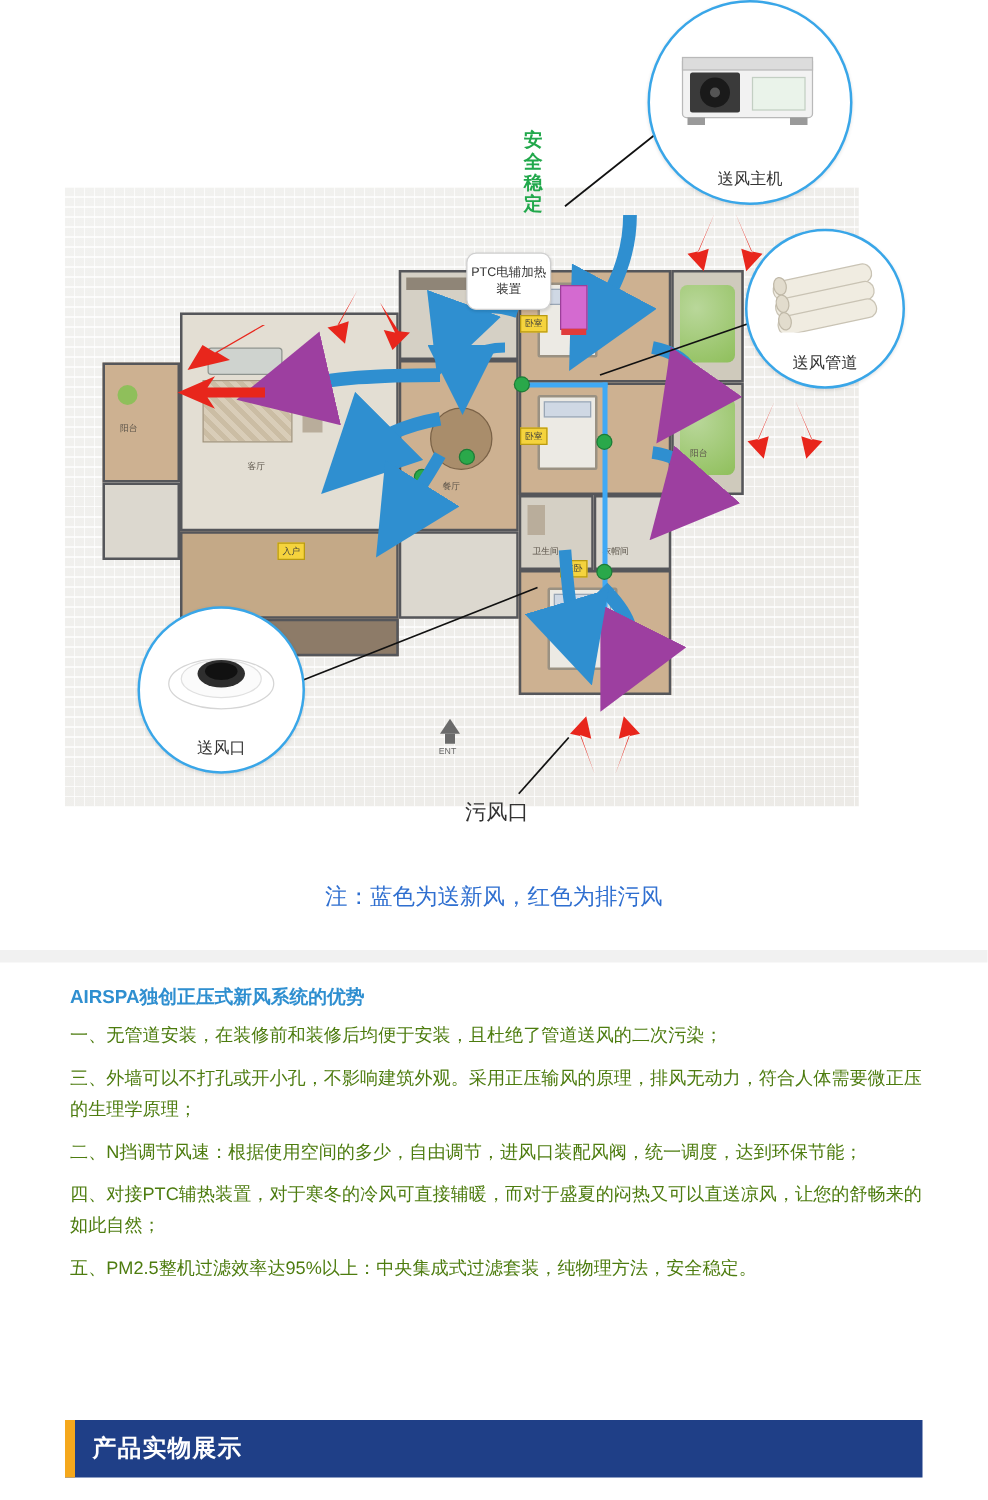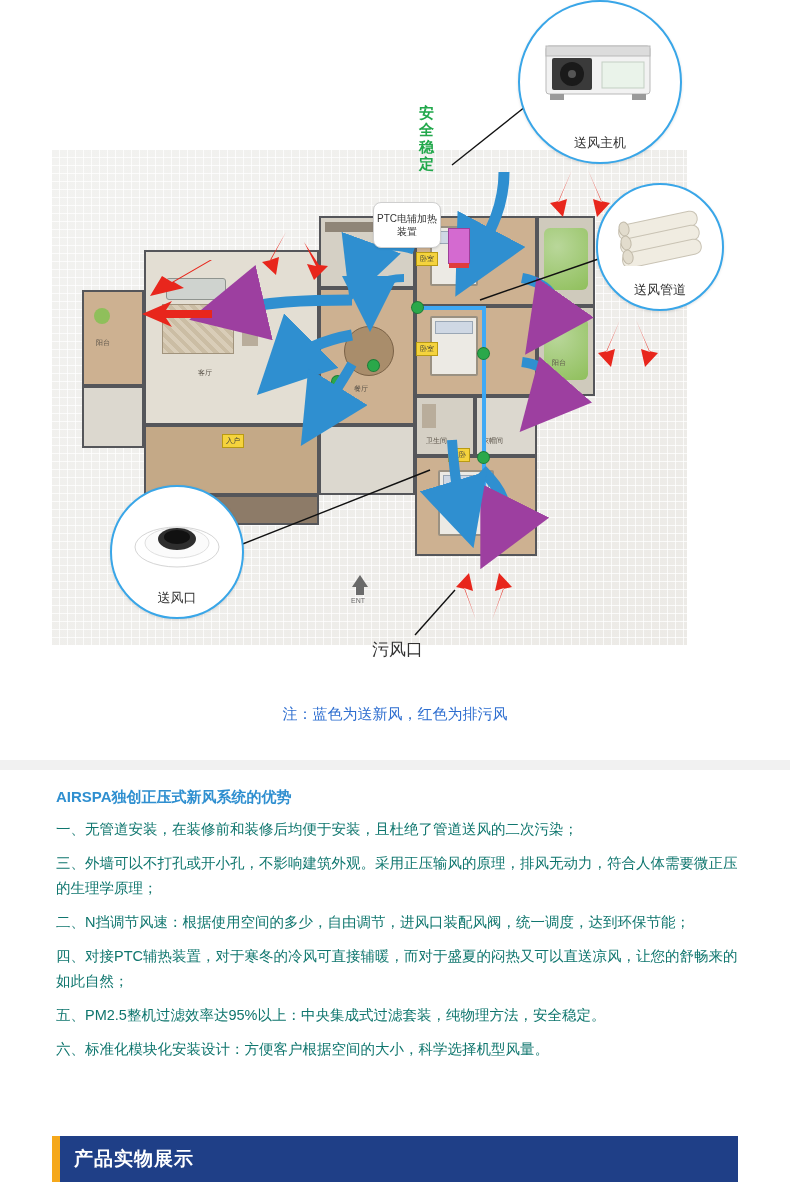--- a/index.html
+++ b/index.html
@@ -75,28 +75,28 @@
   .ptc-unit:after{content:"";position:absolute;left:0;right:0;bottom:-5px;height:5px;background:#e03c3c;}
 
   .three-room{
     position:absolute;right:24px;bottom:14px;
     font-size:36px;font-weight:bold;color:#f08400;letter-spacing:4px;
   }
   .tag{position:absolute;font-size:17px;color:#333;white-space:nowrap;}
 
   .note{
     position:absolute;left:0;top:705px;width:790px;text-align:center;
-    font-size:15px;color:#2f6fd0;
+    font-size:18px;color:#2f6fd0;
   }
   .divider{position:absolute;left:0;top:760px;width:790px;height:10px;background:#f1f1f1;}
 
   
   .adv{position:absolute;left:56px;top:788px;width:690px;}
   .adv h3{margin:0 0 10px 0;font-size:15px;color:#2f8fd0;font-weight:bold;}
-  .adv p{margin:0 0 9px 0;font-size:14.5px;line-height:25px;color:#0f766e;text-indent:0;}
+  .adv p{margin:0 0 9px 0;font-size:14.5px;line-height:25px;color:#4d7c0f;text-indent:0;}
 
   
   .footer-bar{
     position:absolute;left:52px;top:1136px;width:686px;height:46px;
     background:#1f3f87;display:flex;align-items:center;
   }
   .footer-bar .accent{width:8px;height:46px;background:#f5a81c;}
   .footer-bar .txt{color:#fff;font-size:19px;font-weight:bold;margin-left:14px;letter-spacing:1px;}
   .footer-strip{position:absolute;left:0;top:1128px;width:790px;height:3px;background:#ffffff;}
 </style>
@@ -268,21 +268,20 @@
   <div class="note">注：蓝色为送新风，红色为排污风</div>
   <div class="divider"></div>
 
   <div class="adv">
     <h3>AIRSPA独创正压式新风系统的优势</h3>
     <p>一、无管道安装，在装修前和装修后均便于安装，且杜绝了管道送风的二次污染；</p>
     <p>三、外墙可以不打孔或开小孔，不影响建筑外观。采用正压输风的原理，排风无动力，符合人体需要微正压的生理学原理；</p>
     <p>二、N挡调节风速：根据使用空间的多少，自由调节，进风口装配风阀，统一调度，达到环保节能；</p>
     <p>四、对接PTC辅热装置，对于寒冬的冷风可直接辅暖，而对于盛夏的闷热又可以直送凉风，让您的舒畅来的如此自然；</p>
     <p>五、PM2.5整机过滤效率达95%以上：中央集成式过滤套装，纯物理方法，安全稳定。</p>
-    <p>六、标准化模块化安装设计：方便客户根据空间的大小，科学选择机型风量。</p>
   </div>
 
   <div class="footer-strip"></div>
   <div class="footer-bar">
     <div class="accent"></div>
     <div class="txt">产品实物展示</div>
   </div>
 
 </div>
 

